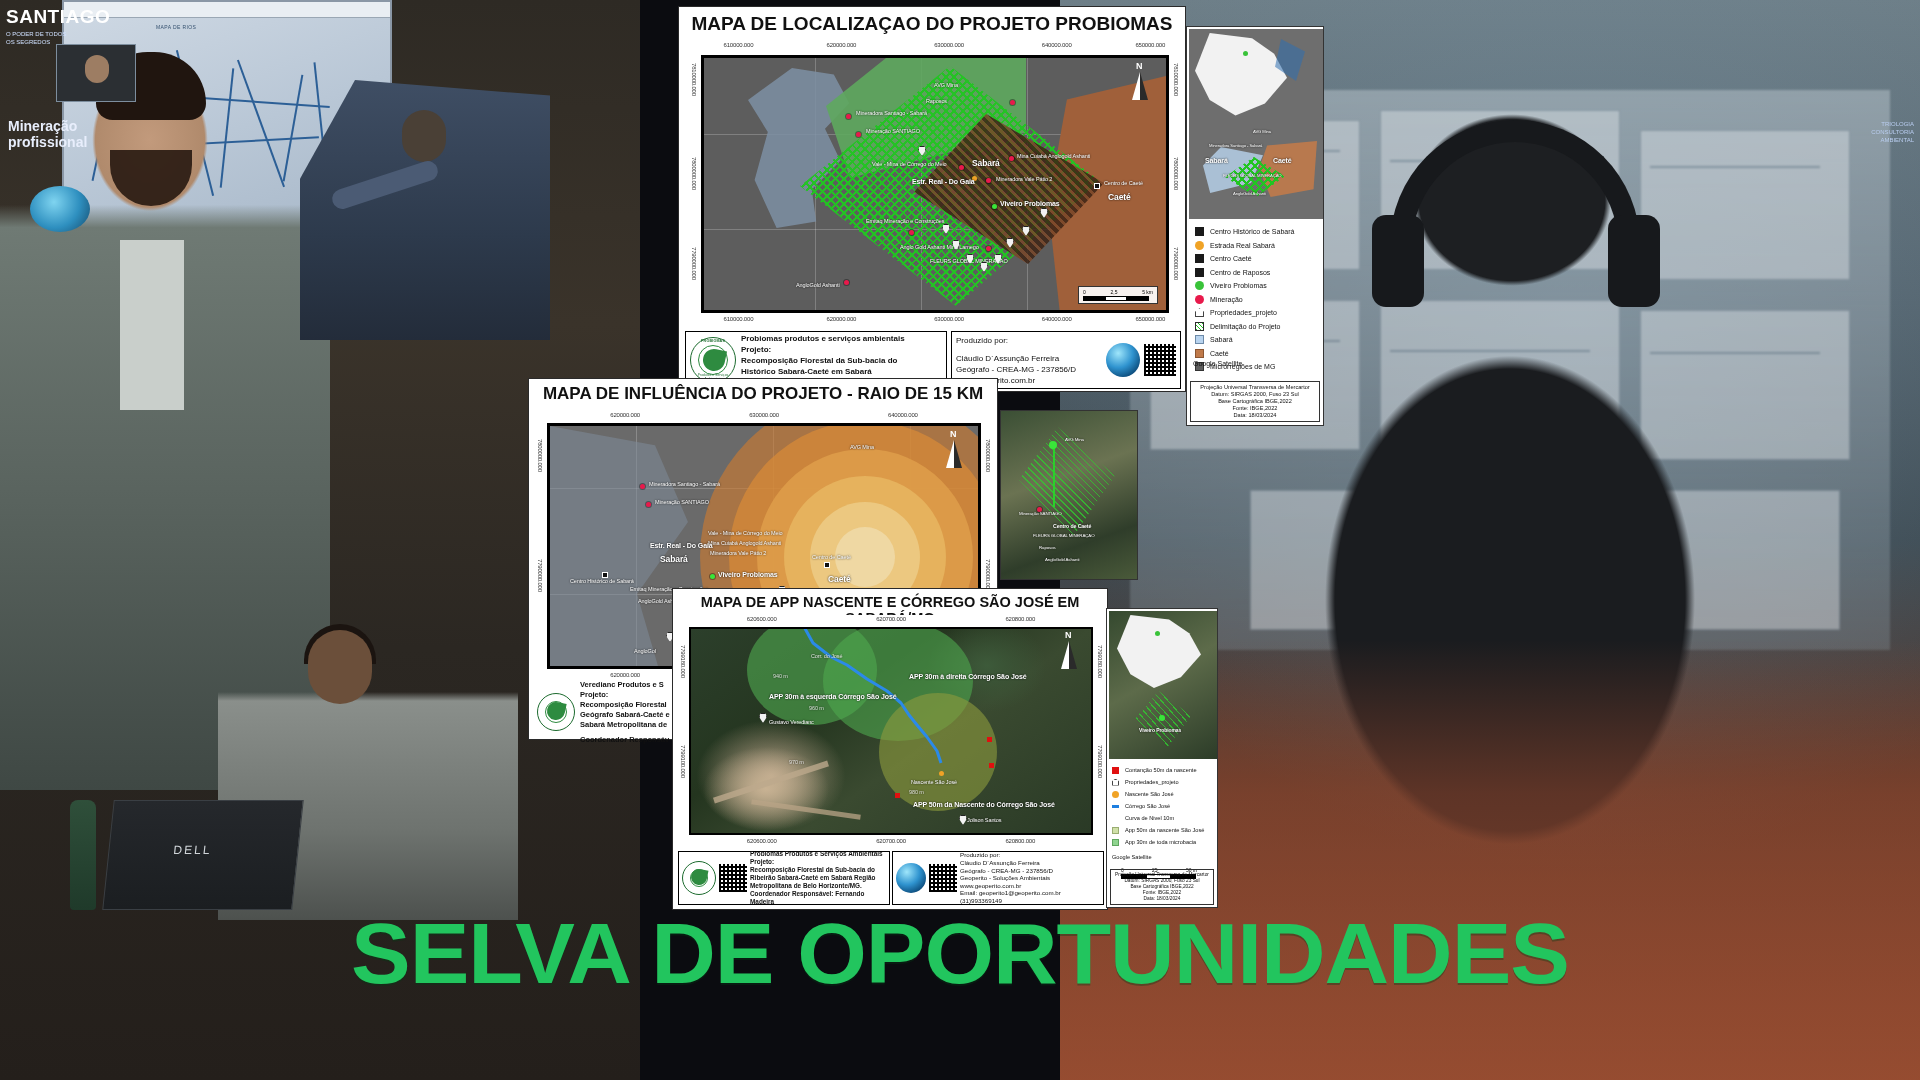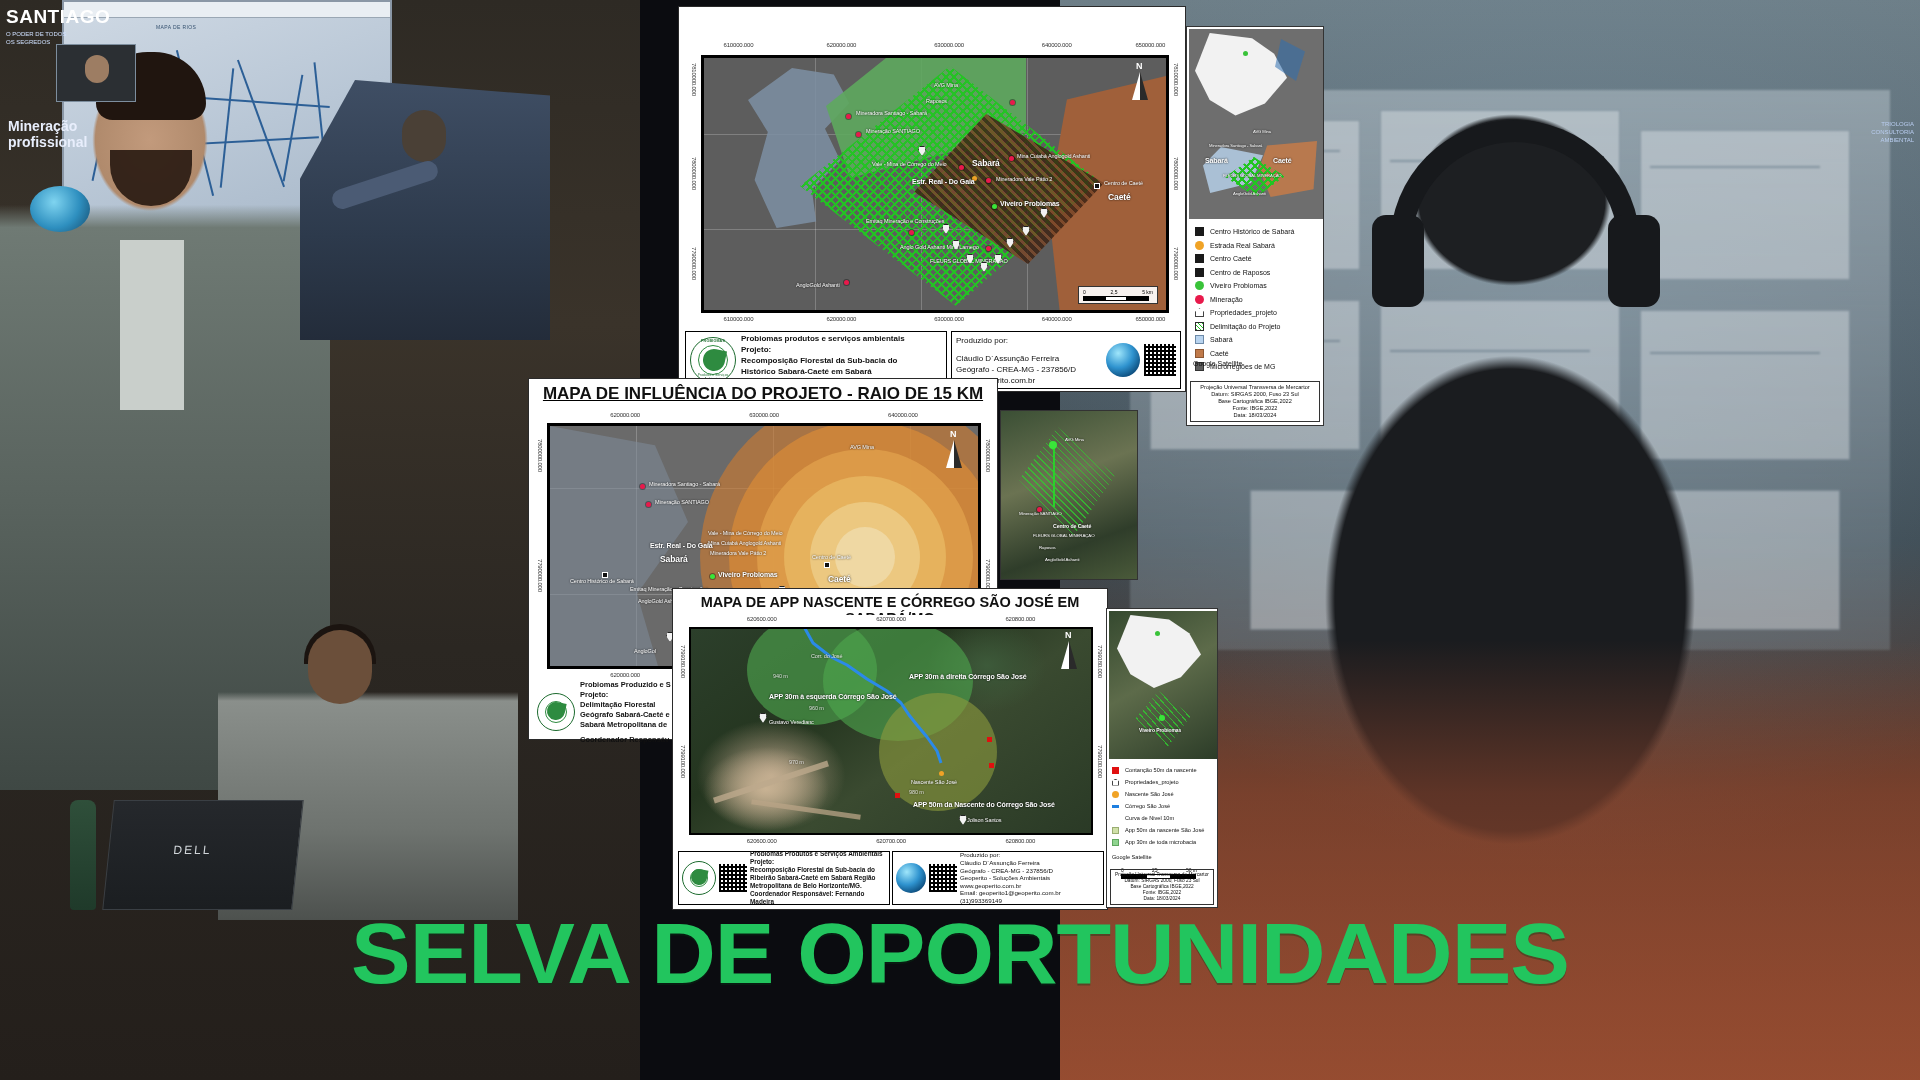--- a/index.html
+++ b/index.html
@@ -203,21 +203,21 @@
   .ftxt { font-size:8px; font-weight:bold; color:#111; line-height:11px; }
   .ftxt.n { font-weight:normal; }
   .qr { background:
       repeating-linear-gradient(90deg,#000 0 2px,#fff 2px 4px),
       repeating-linear-gradient(0deg,#000 0 2px,#fff 2px 4px);
       background-blend-mode:multiply; }
   .globe-ico { border-radius:50%;
     background: radial-gradient(circle at 36% 30%, #9fe6fb 0%, #2f93cf 45%, #0d4d7d 78%, #05294a 100%);}
 
   
-  #map2 { left: 528px; top: 378px; width: 470px; height: 362px; text-decoration: underline; }
+  #map2 { left: 528px; top: 378px; width: 470px; height: 362px; }
   #map2 .map-title { font-size:17px; padding:5px 0 4px; }
   #map2-canvas {
     position:absolute; left:18px; top:44px; width:434px; height:246px;
     background:#6a6a6a; border:3px solid #000; overflow:hidden;
   }
   #m2-rings { position:absolute; left:150px; top:-34px; width:330px; height:330px; }
   #m2-rings i { position:absolute; border-radius:50%; left:50%; top:50%; transform:translate(-50%,-50%); }
 
   
   #map3 { left: 672px; top: 588px; width: 436px; height: 322px; }
@@ -346,20 +346,21 @@
 
   <div class="photo" id="seated-man"></div>
   <div id="seated-hair"></div>
   <div id="seated-head"></div>
   <div id="laptop">
     <div class="logo">DELL</div>
   </div>
   <div id="bottle"></div>
 
   <div class="map-panel" id="map1">
+    <div class="map-title">MAPA DE LOCALIZAÇAO DO PROJETO PROBIOMAS</div>
 
     <div class="coord-strip" style="position:absolute;left:22px;top:34px;width:468px;">
       <span style="left:8%">610000.000</span>
       <span style="left:30%">620000.000</span>
       <span style="left:53%">630000.000</span>
       <span style="left:76%">640000.000</span>
       <span style="left:96%">650000.000</span>
     </div>
 
     <div class="coord-v" style="left:12px;top:56px;">7810000.000</div>
@@ -551,23 +552,23 @@
       <span style="left:50%">630000.000</span>
       <span style="left:82%">640000.000</span>
     </div>
 
     <div class="footer-box" style="left:4px;top:308px;width:340px;height:50px;align-items:center;gap:5px;padding:2px 4px;border:none;">
       <div class="logo-seal" style="width:38px;height:38px;">
         <div class="inner"></div>
           <div class="leaf" style="left:9px;top:8px;width:18px;height:18px;"></div>
       </div>
       <div>
-        <div class="ftxt" style="font-size:7.5px;line-height:10px;">Probiomas Produzido e S</div>
+        <div class="ftxt" style="font-size:7.5px;line-height:10px;">Veredianc Produtos e S</div>
         <div class="ftxt" style="font-size:7.5px;line-height:10px;">Projeto:</div>
-        <div class="ftxt" style="font-size:7.5px;line-height:10px;">Delimitação Florestal</div>
+        <div class="ftxt" style="font-size:7.5px;line-height:10px;">Recomposição Florestal</div>
         <div class="ftxt" style="font-size:7.5px;line-height:10px;">Geógrafo Sabará-Caeté e</div>
         <div class="ftxt" style="font-size:7.5px;line-height:10px;">Sabará Metropolitana de</div>
         <div class="ftxt" style="font-size:7.5px;line-height:10px;padding-top:5px;">Coordenador Responsáv</div>
       </div>
     </div>
   </div>
 
   <div class="map-panel" id="map3">
     <div class="map-title">MAPA DE APP NASCENTE E CÓRREGO SÃO JOSÉ EM SABARÁ/MG</div>
 

